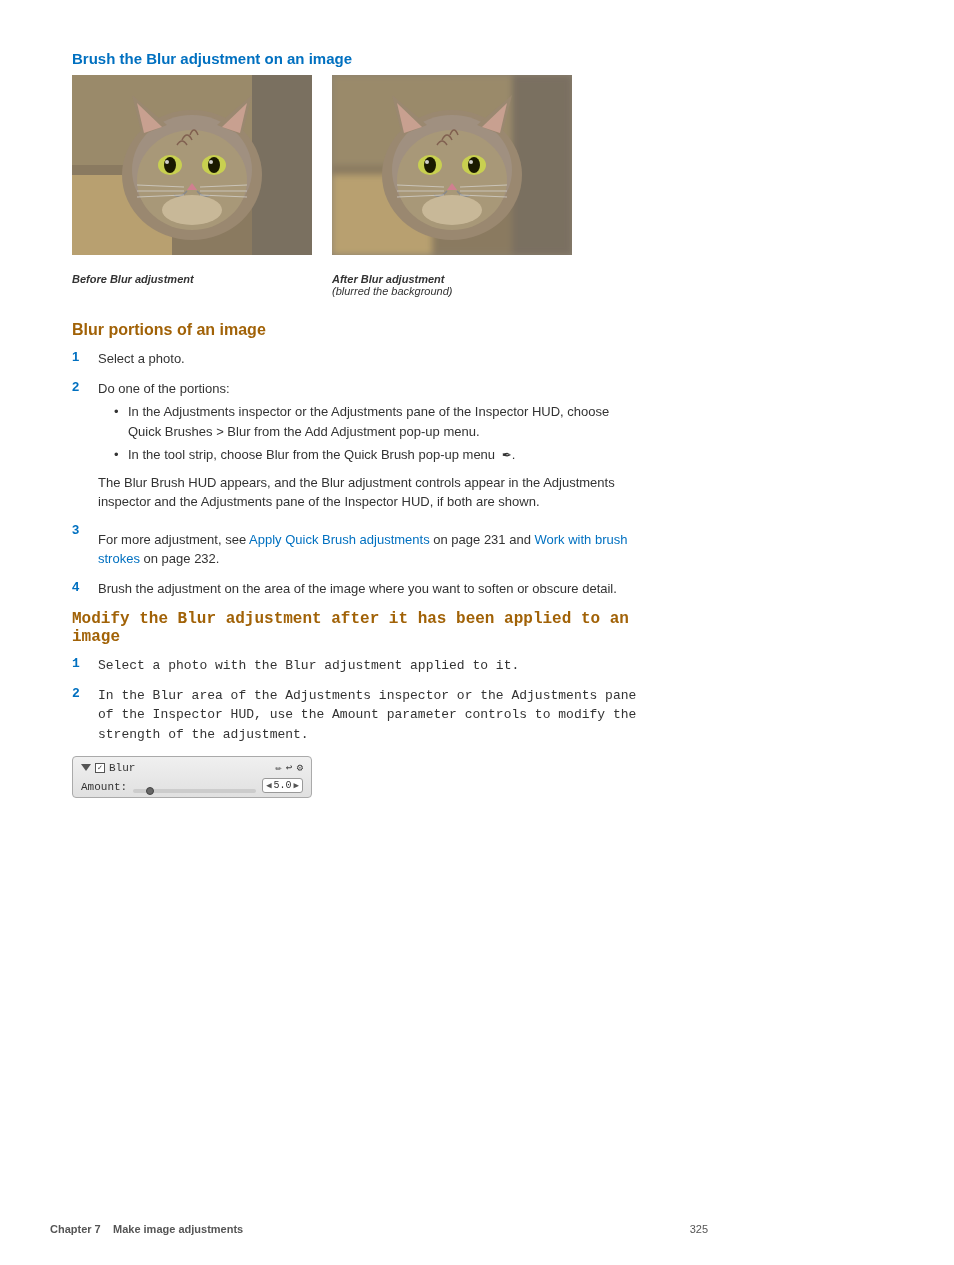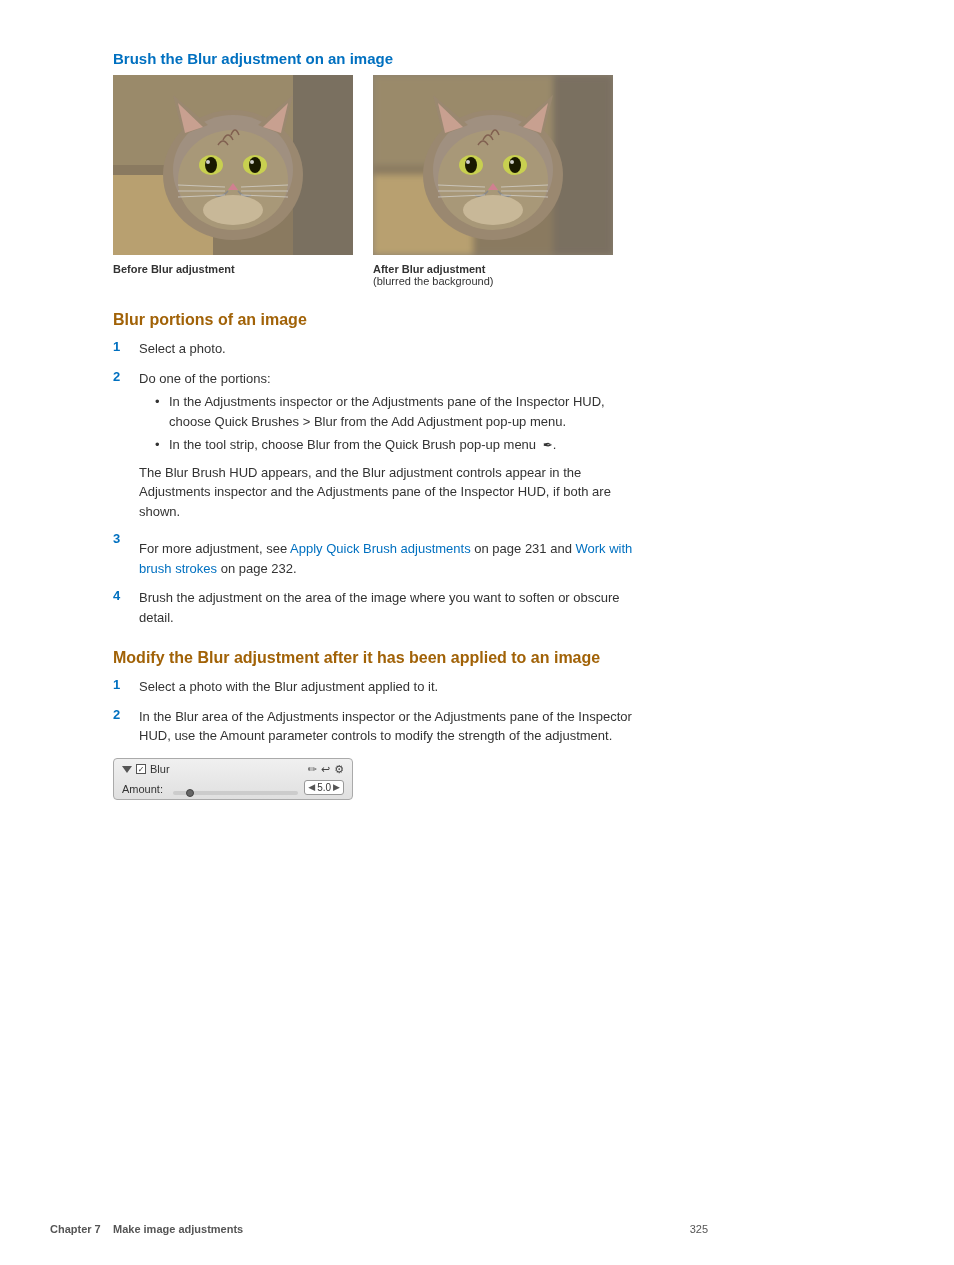--- a/index.html
+++ b/index.html
@@ -14,21 +14,21 @@
       font-size: 13px;
       color: #333333;
       width: 954px;
       min-height: 1265px;
     }
 
     .page-container {
       width: 758px;
       min-height: 1265px;
       background: #ffffff;
-      padding: 50px 120px 60px 113px;
+      padding: 50px 120px 60px 72px;
       position: relative;
     }
 
     .section-title {
       color: #0070c0;
       font-size: 15px;
       font-weight: bold;
       margin-bottom: 8px;
     }
 
@@ -43,23 +43,24 @@
       gap: 20px;
       margin-bottom: 10px;
     }
 
     .image-block {
       display: flex;
       flex-direction: column;
     }
 
     .image-caption {
-      margin-top: 8px;
-      font-size: 11px;
-      color: #333;
+      margin-top: 18px;
+      font-size: 11px;
+      color: #333;
+      font-style: italic;
     }
 
     .image-caption strong {
       font-weight: bold;
     }
 
     .image-caption .caption-line2 {
       display: block;
       font-size: 11px;
       color: #333;
@@ -116,21 +117,22 @@
       margin-top: 8px;
       display: block;
     }
 
     .link {
       color: #0070c0;
       text-decoration: none;
     }
 
     .modify-section {
-      margin-top: 22px;
+      margin-top: 12px;
+      font-family: Liberation Mono, monospace;
     }
 
     .ui-widget {
       margin-top: 12px;
       border: 1px solid #aaa;
       border-radius: 4px;
       padding: 4px 8px;
       width: 240px;
       background: linear-gradient(to bottom, #f0f0f0, #e0e0e0);
       font-size: 11px;

